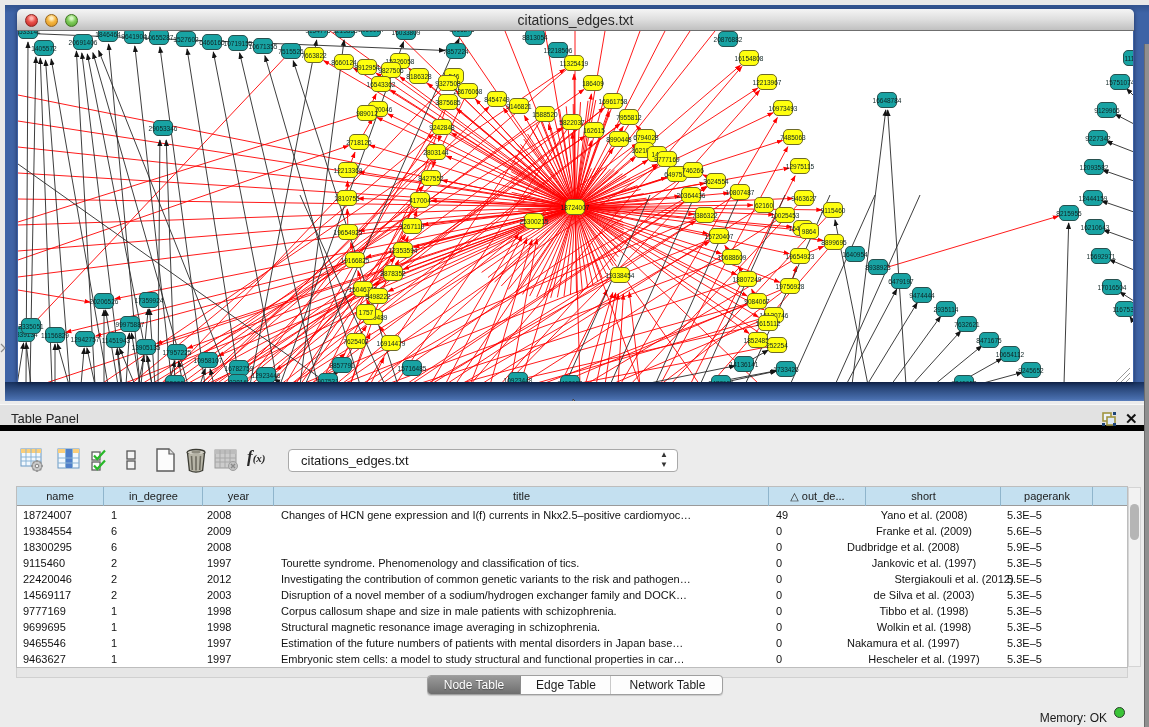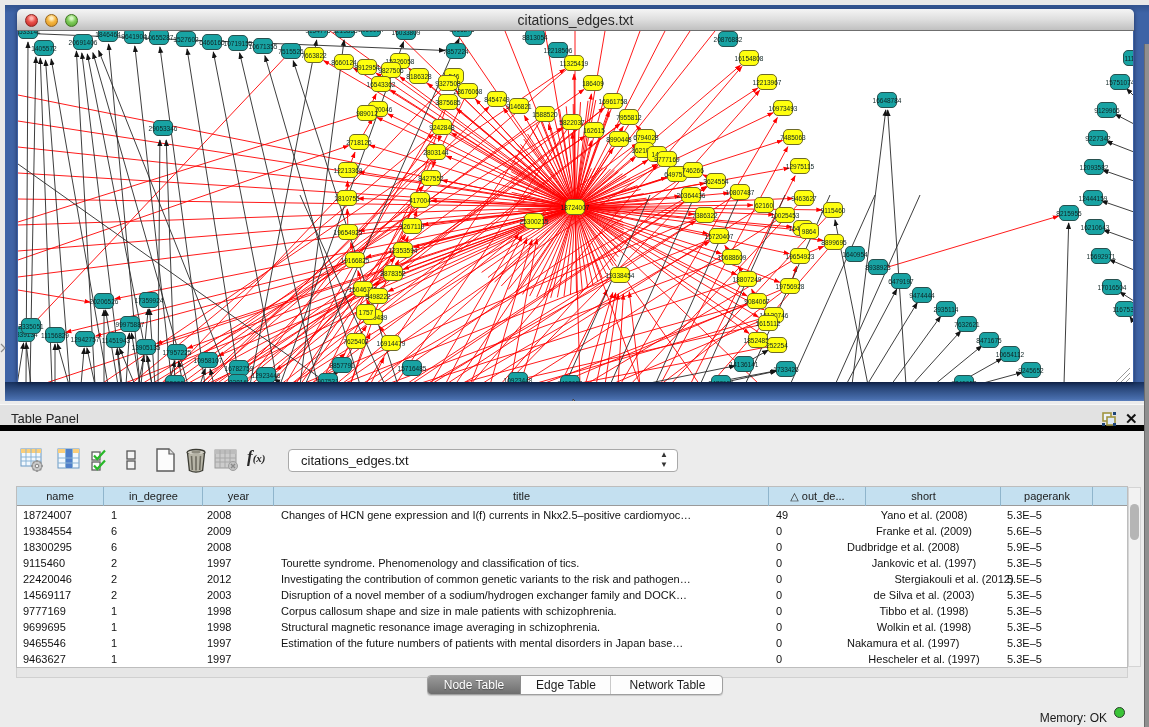--- a/index.html
+++ b/index.html
@@ -916,20 +916,21 @@
         <span class="td" style="left:190px;width:65px">1997</span>
         <span class="td" style="left:264px;width:487px">Estimation of the future numbers of patients with mental disorders in Japan base…</span>
         <span class="td" style="left:759px;width:68px">0</span>
         <span class="td" style="left:830px;width:154px;text-align:left">Nakamura et al. (1997)</span>
         <span class="td" style="left:990px;width:85px">5.3E–5</span>
       </div>
     <div class="tr" style="top:164px">
         <span class="td" style="left:6px;width:80px">9463627</span>
         <span class="td" style="left:94px;width:90px">1</span>
         <span class="td" style="left:190px;width:65px">1997</span>
+        <span class="td" style="left:264px;width:487px">Embryonic stem cells: a model to study structural and functional properties in car…</span>
         <span class="td" style="left:759px;width:68px">0</span>
         <span class="td" style="left:830px;width:154px;text-align:center">Hescheler et al. (1997)</span>
         <span class="td" style="left:990px;width:85px">5.3E–5</span>
       </div>
   </div>
   <div id="vsb">
       <div class="th2"></div>
     </div>
   <div id="hsb"></div>
   <div id="tabs">

